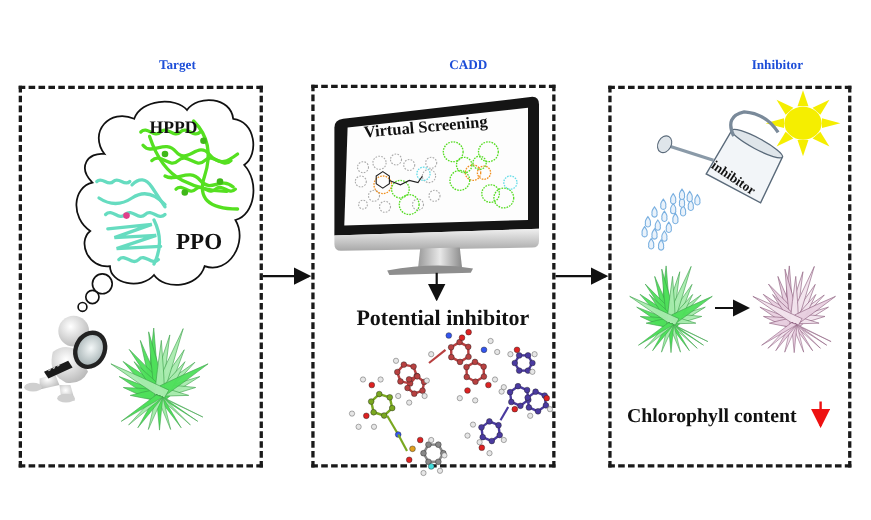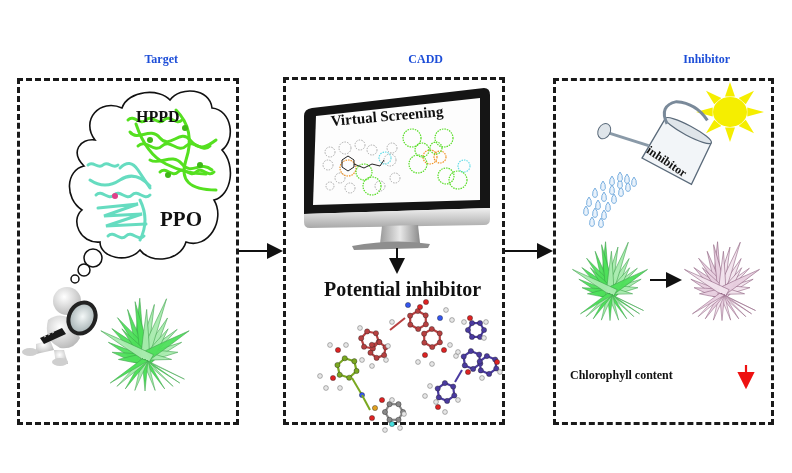--- a/index.html
+++ b/index.html
@@ -480,16 +480,16 @@
     <path d="M719.45,293.4 L745.8879626470112,316.67011582980416 L724.55,295.1 Z" fill="#f3e4ee" stroke="#8a5a7a" stroke-width="0.5"></path>
     <path d="M719.45,293.4 L738.7601347914563,318.8090981707416 L724.55,295.1 Z" fill="#e8cfe0" stroke="#8a5a7a" stroke-width="0.5"></path>
     <path d="M719.45,293.4 L730.6366116729081,320.14552461202277 L724.55,295.1 Z" fill="#f3e4ee" stroke="#8a5a7a" stroke-width="0.5"></path>
     <path d="M719.45,293.4 L722,320.6 L724.55,295.1 Z" fill="#e8cfe0" stroke="#8a5a7a" stroke-width="0.5"></path>
     <path d="M719.45,293.4 L713.3633883270919,320.14552461202277 L724.55,295.1 Z" fill="#f3e4ee" stroke="#8a5a7a" stroke-width="0.5"></path>
     <path d="M719.45,293.4 L705.2398652085437,318.8090981707416 L724.55,295.1 Z" fill="#e8cfe0" stroke="#8a5a7a" stroke-width="0.5"></path>
     <path d="M719.45,293.4 L698.1120373529888,316.67011582980416 L724.55,295.1 Z" fill="#f3e4ee" stroke="#8a5a7a" stroke-width="0.5"></path>
     <path d="M719.45,293.4 L692.403358659785,313.8556514231025 L724.55,295.1 Z" fill="#e8cfe0" stroke="#8a5a7a" stroke-width="0.5"></path>
   </svg>
 
-<div class="lbl" style="left:570px; top:368px; font-size:12px;">Chlorophyll content</div>
+<div class="lbl" style="left:570px; top:368px; font-size:18px;">Chlorophyll content</div>
 <svg style="left:0;top:0;" width="792" height="473">
   <path d="M746,365 L746,387" stroke="#ee1111" stroke-width="2.2" marker-end="url(#ahr)" fill="none"></path>
 </svg>
 
 </body></html>

